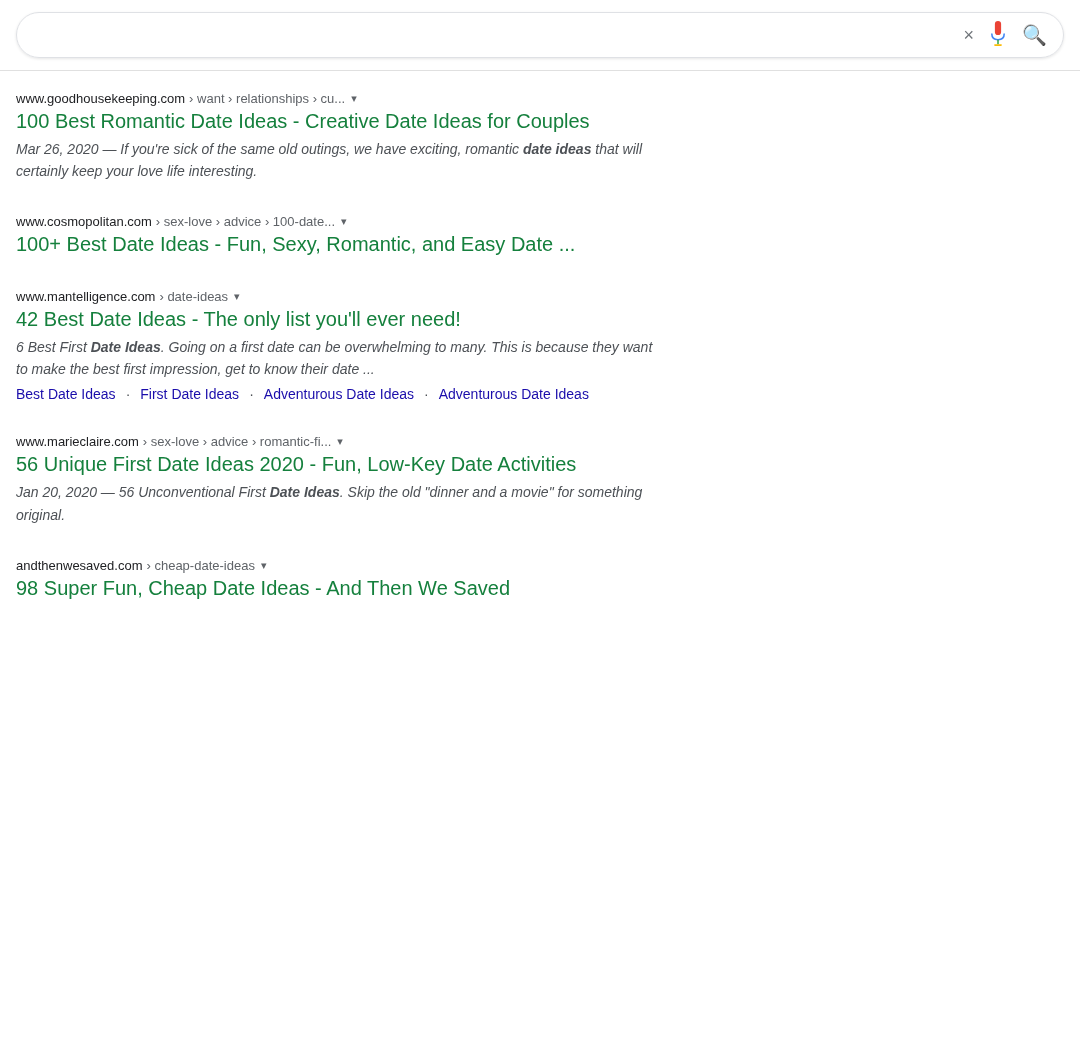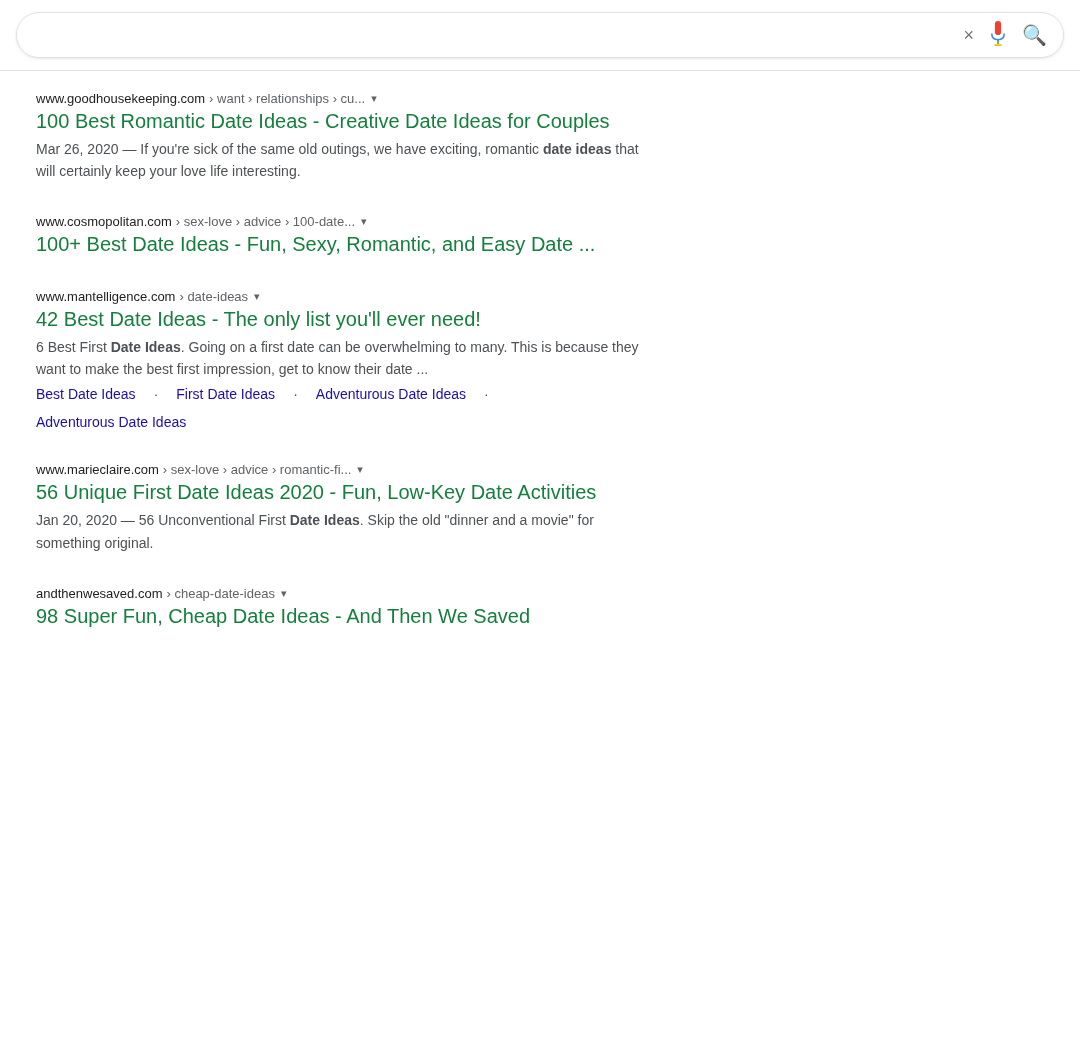--- a/index.html
+++ b/index.html
@@ -50,21 +50,21 @@
       display: inline-block;
     }
     .icon-search {
       color: #4285f4;
       font-size: 20px;
       cursor: pointer;
     }
 
     
     .results-container {
-      padding: 20px 36px;
+      padding: 20px 16px;
       max-width: 680px;
     }
 
     .result-item {
       margin-bottom: 32px;
     }
 
     .result-url {
       font-size: 13px;
       color: #202124;
@@ -92,32 +92,33 @@
       cursor: pointer;
       line-height: 1.3;
       display: block;
       margin-bottom: 4px;
     }
 
     .result-snippet {
       font-size: 14px;
       color: #4d5156;
       line-height: 1.58;
+      font-style: italic;
     }
     .result-snippet .bold {
       font-weight: bold;
       color: #4d5156;
     }
 
     
     .result-sublinks {
       margin-top: 6px;
       display: flex;
       flex-wrap: wrap;
-      gap: 12px;
+      gap: 4px;
       font-size: 14px;
     }
     .sublink {
       color: #1a0dab;
       text-decoration: none;
       cursor: pointer;
     }
     .sublink-separator {
       color: #4d5156;
       margin: 0 6px;

